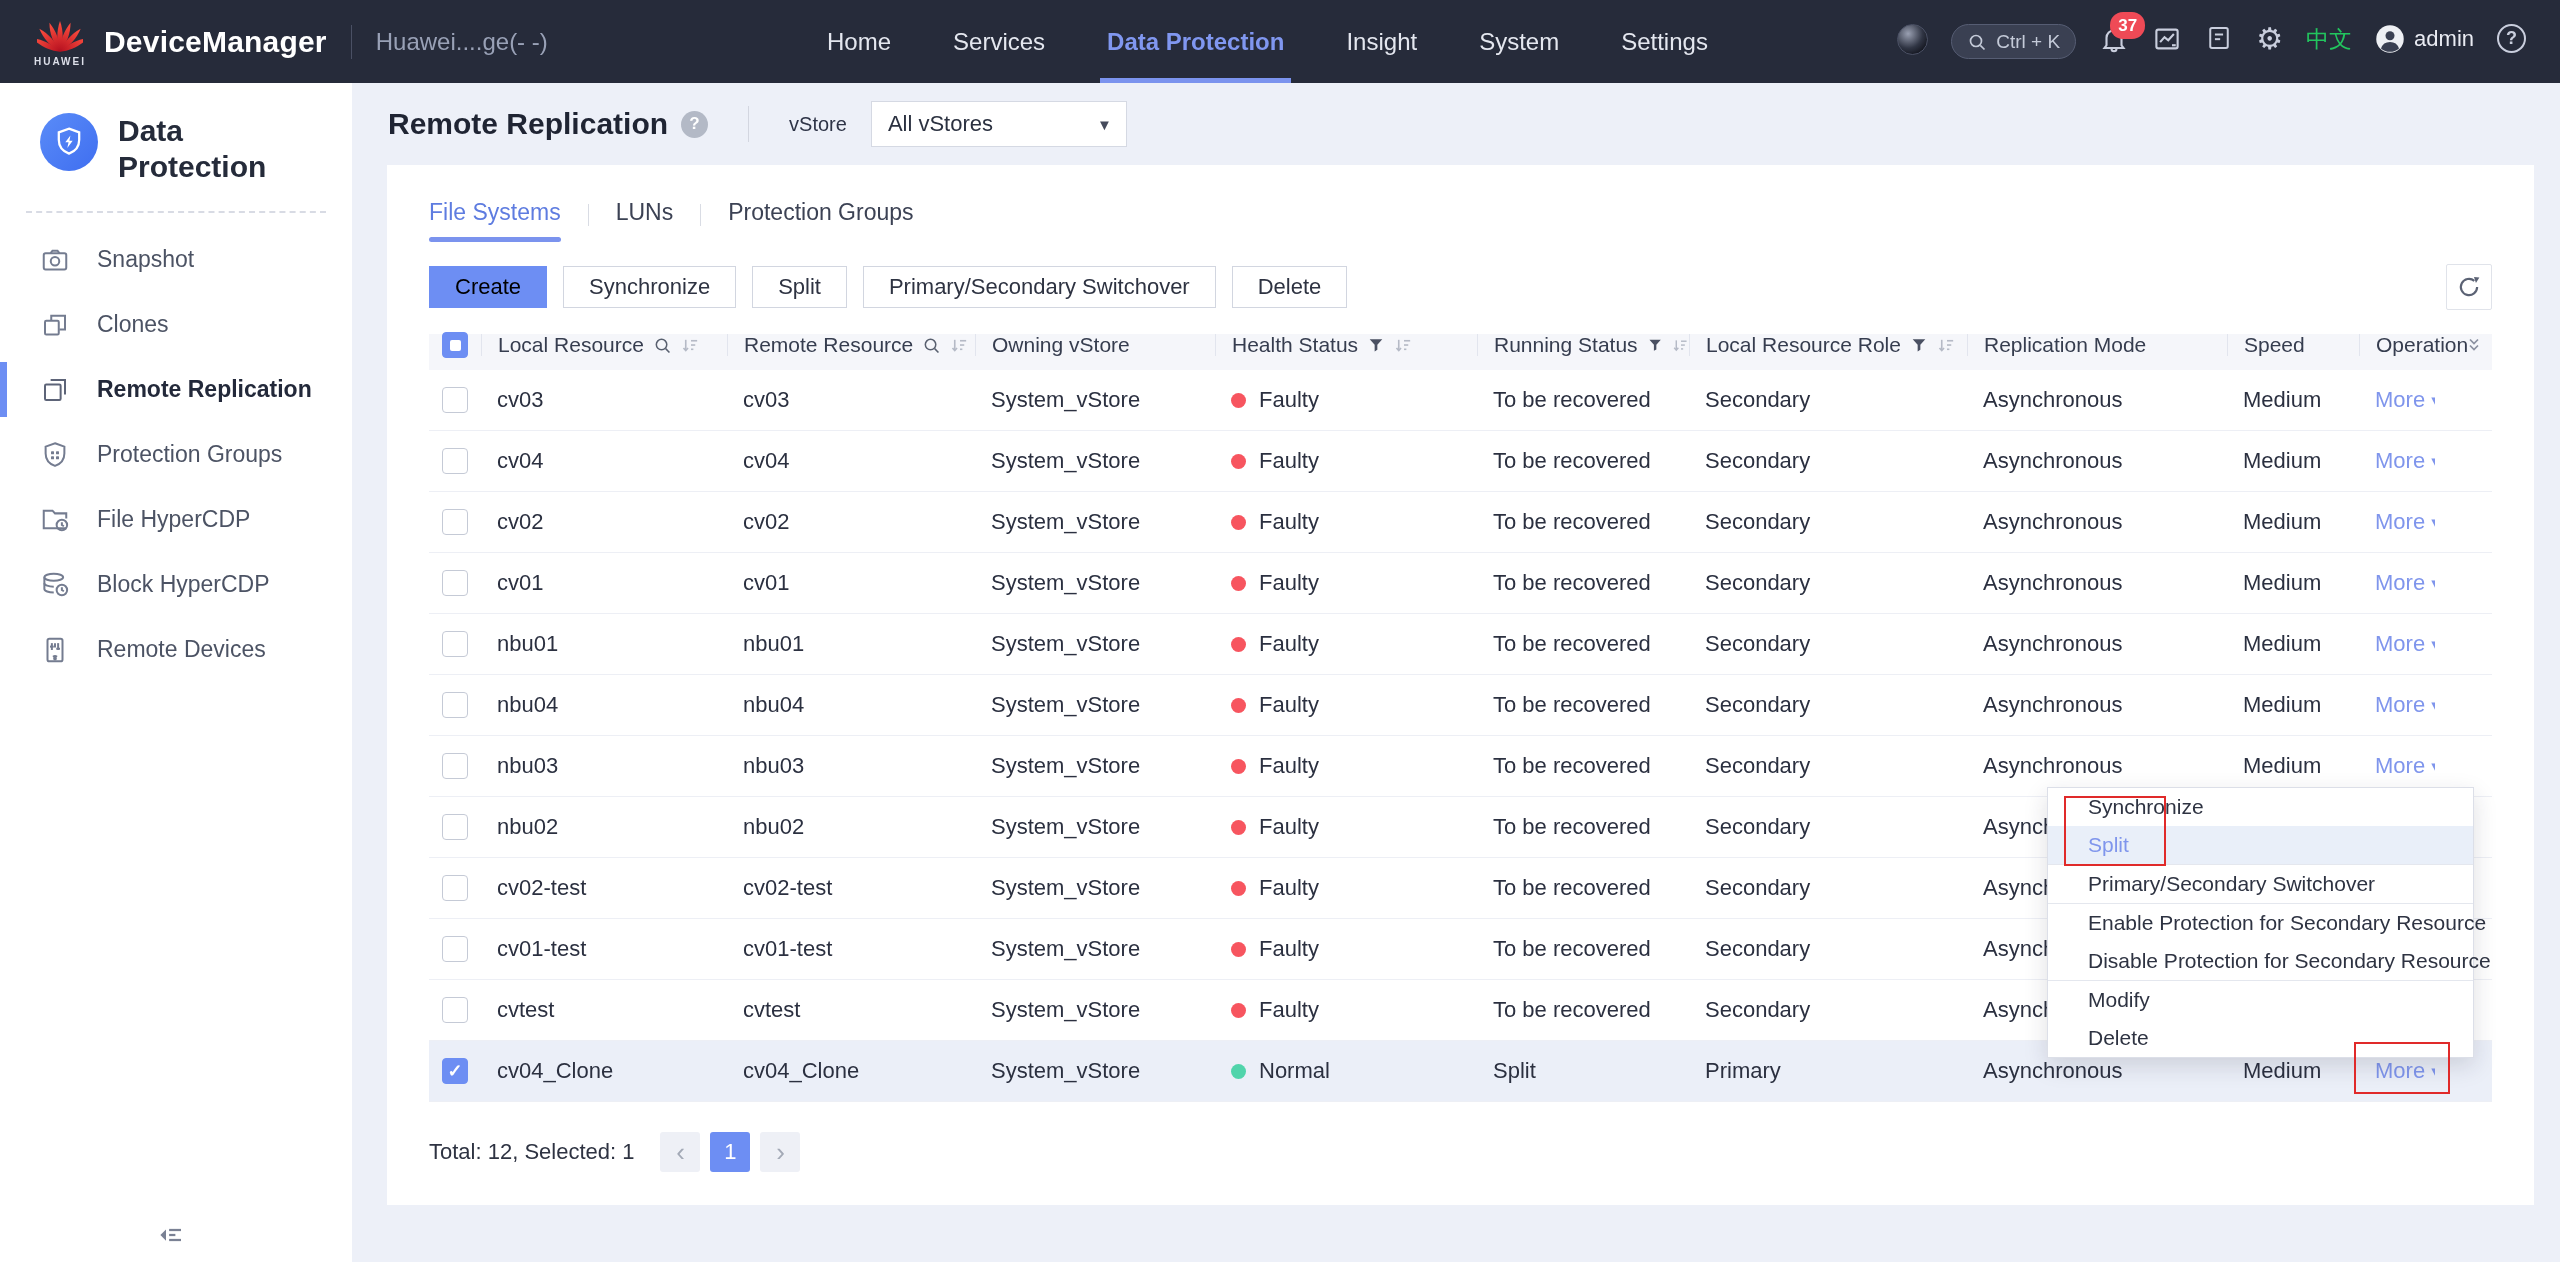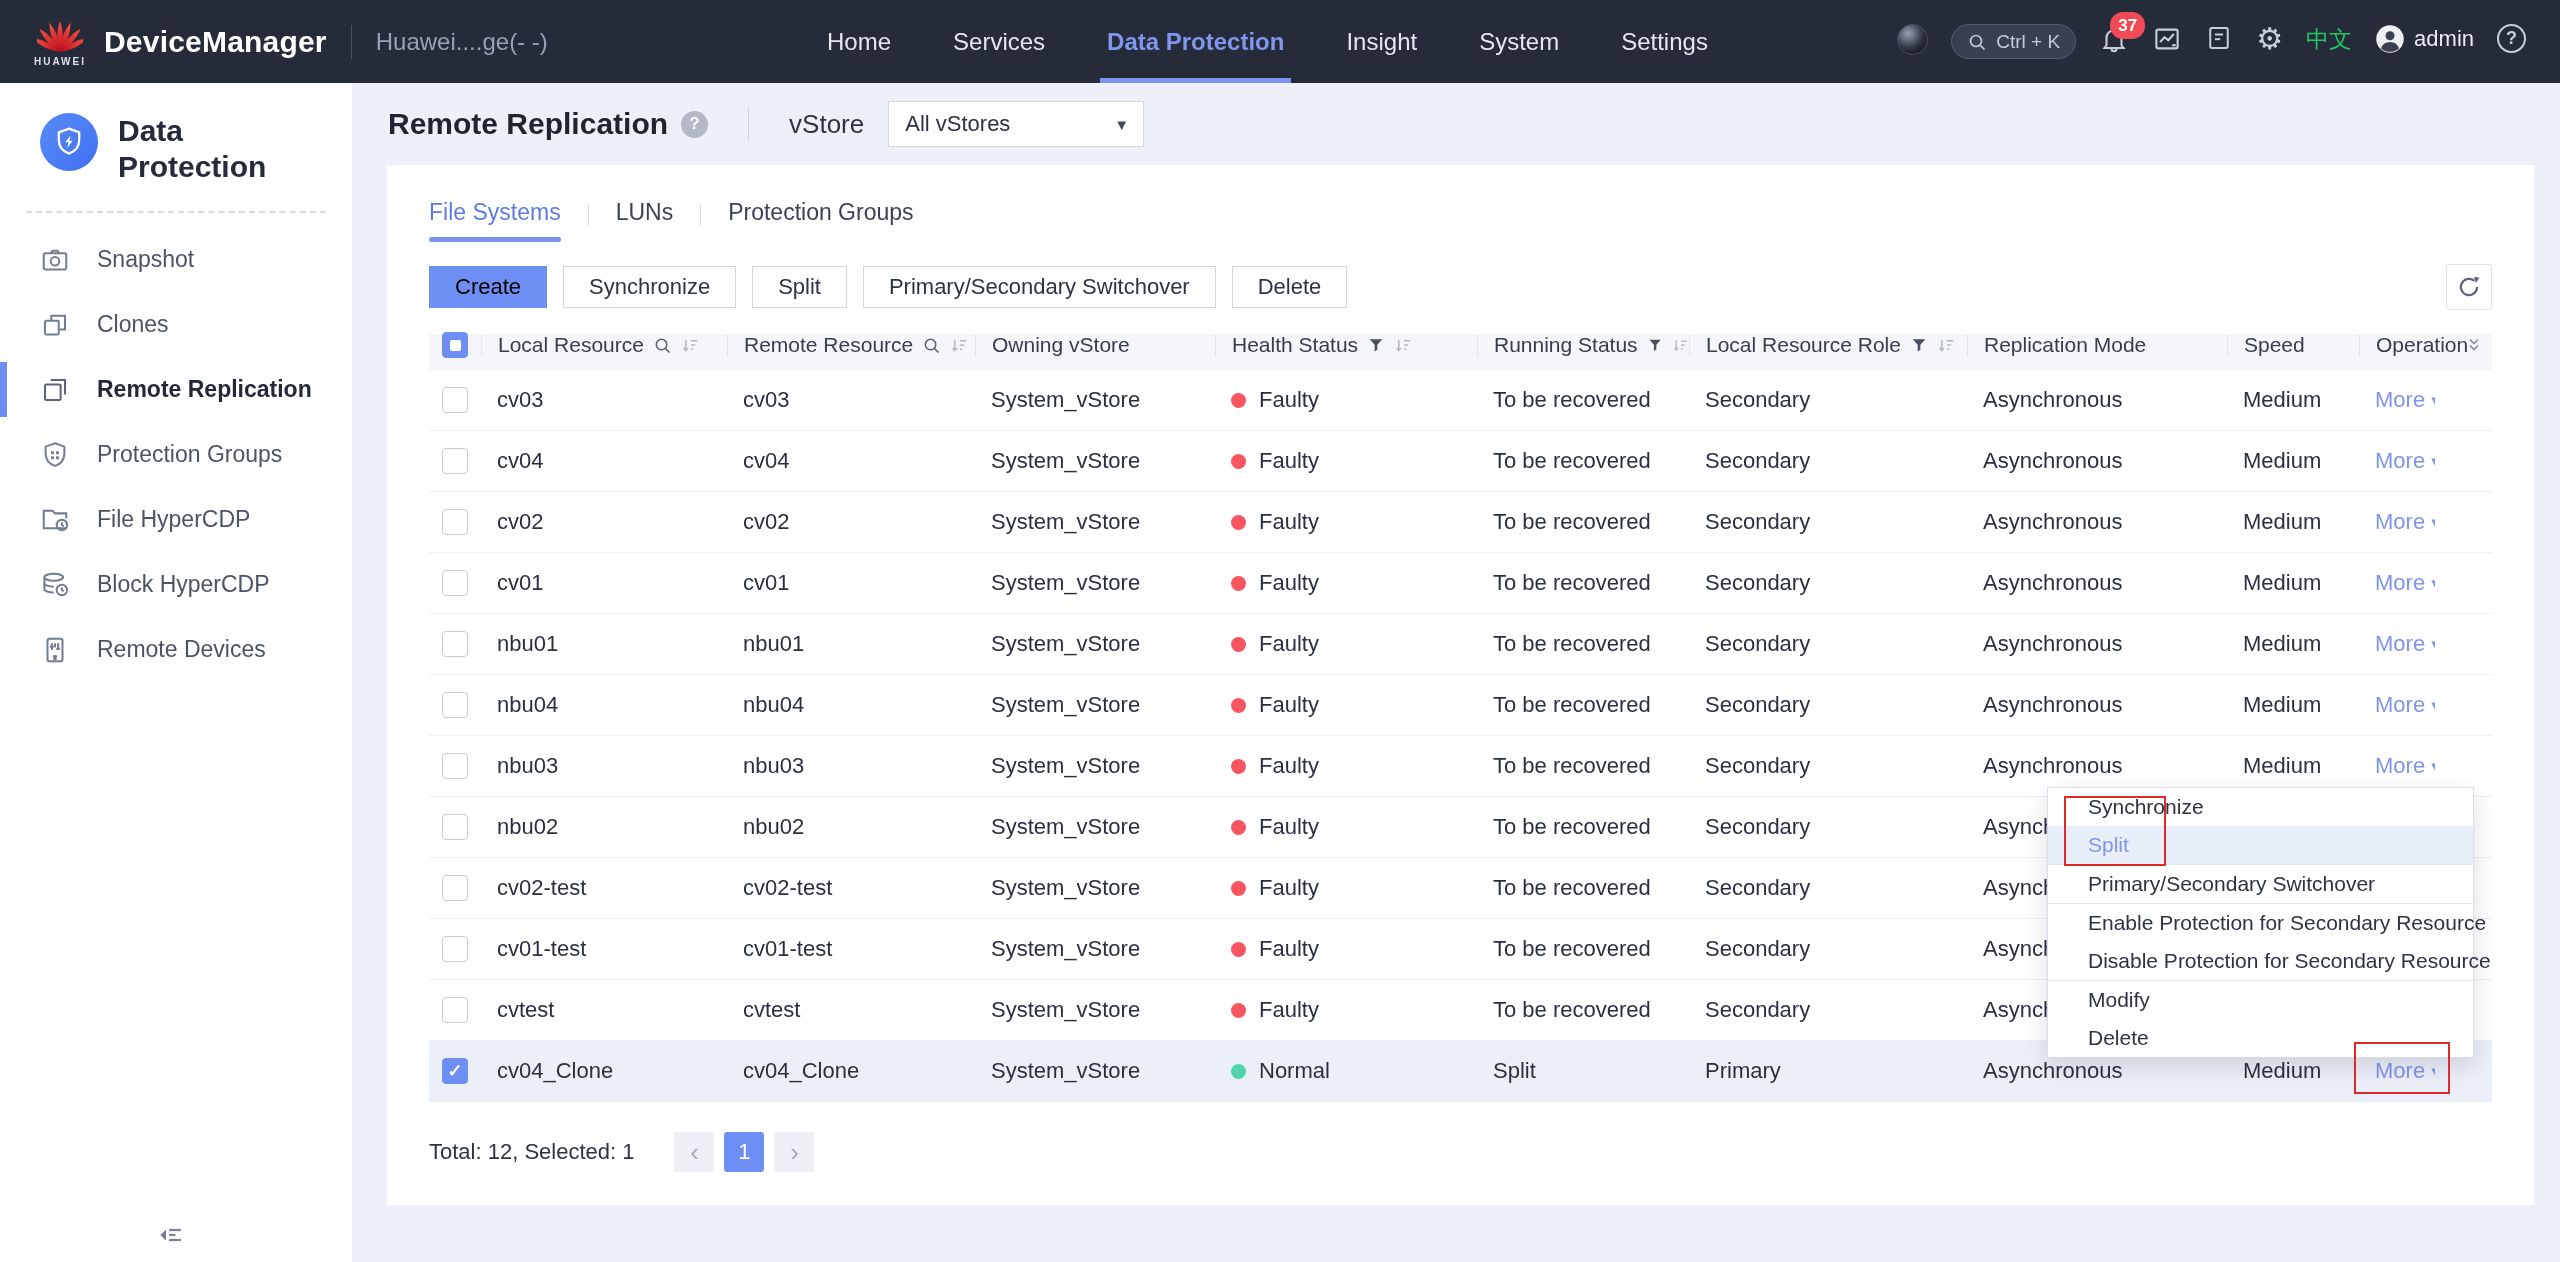--- a/index.html
+++ b/index.html
@@ -50,21 +50,21 @@
   .sb-item.active::before{content:"";position:absolute;left:0;top:5px;bottom:5px;width:7px;background:#6d8ef3;}
   .collapse{position:absolute;left:156px;bottom:12px;color:#7a8194;cursor:pointer;}
 
   
   .main{flex:1;position:relative;background:#edf0f8;}
   .page-head{height:82px;display:flex;align-items:center;padding-left:36px;}
   .page-title{font-size:30px;font-weight:700;color:#1f2433;}
   .title-help{width:27px;height:27px;border-radius:50%;background:#b3b9c6;color:#fff;font-size:17px;
     font-weight:700;display:flex;align-items:center;justify-content:center;margin-left:13px;cursor:pointer;}
   .head-sep{width:1px;height:36px;background:#d3d6e0;margin:0 40px;}
-  .vstore-label{font-size:26px;color:#2e3447;margin-right:24px;}
+  .vstore-label{font-size:20px;color:#2e3447;margin-right:24px;}
   .vstore-select{width:256px;height:46px;background:#fff;border:1px solid #d5d9e3;display:flex;align-items:center;
     padding:0 16px;font-size:22px;color:#2b3140;position:relative;cursor:pointer;}
   .vstore-caret{position:absolute;right:14px;font-size:15px;color:#454b5c;}
 
   .card{position:absolute;left:35px;right:26px;top:82px;bottom:57px;background:#fff;padding:4px 42px;}
 
   .tabs{display:flex;align-items:flex-end;padding-top:30px;}
   .tab{position:relative;font-size:23px;color:#3c4254;padding-bottom:16px;cursor:pointer;}
   .tab.active{color:#5e7ce0;}
   .tab.active::after{content:"";position:absolute;left:0;right:0;bottom:0;height:5px;border-radius:3px;background:#7b93ee;}
@@ -106,21 +106,21 @@
     display:flex;align-items:center;justify-content:center;cursor:pointer;flex:none;}
   .cb.indet{background:#6d8ef3;border-color:#6d8ef3;}
   .cb.indet::after{content:"";width:11px;height:11px;background:#fff;border-radius:2px;}
   .cb.checked{background:#6d8ef3;border-color:#6d8ef3;color:#fff;}
   .cb.checked::after{content:"\2713";font-size:18px;font-weight:700;}
   .dot{width:15px;height:15px;border-radius:50%;background:#f7555f;margin-right:13px;flex:none;}
   .dot.normal{background:#50d4ab;}
   .more{color:#7f95ec;cursor:pointer;display:inline-flex;align-items:center;gap:6px;}
   .more .caret{font-size:15px;}
 
-  .pagination{display:flex;align-items:center;gap:28px;margin-top:30px;font-size:22px;color:#2e3342;}
+  .pagination{display:flex;align-items:center;gap:14px;margin-top:30px;font-size:22px;color:#2e3342;}
   .pg-group{display:flex;align-items:center;gap:10px;margin-left:12px;}
   .pg-box{width:40px;height:40px;border-radius:3px;background:#eef0f6;color:#a3a9b6;display:flex;
     align-items:center;justify-content:center;font-size:26px;cursor:pointer;}
   .pg-box.current{background:#6d8ef3;color:#fff;font-size:22px;}
 
   
   .context-menu{position:absolute;left:2047px;top:787px;width:427px;background:#fff;border:1px solid #dcdfe8;
     box-shadow:0 8px 22px rgba(31,36,51,.15);z-index:10;}
   .menu-item{height:38px;line-height:38px;padding-left:40px;font-size:21px;color:#2e3342;cursor:pointer;white-space:nowrap;}
   .menu-item.highlight{background:#e9eff9;color:#7f95ec;}

